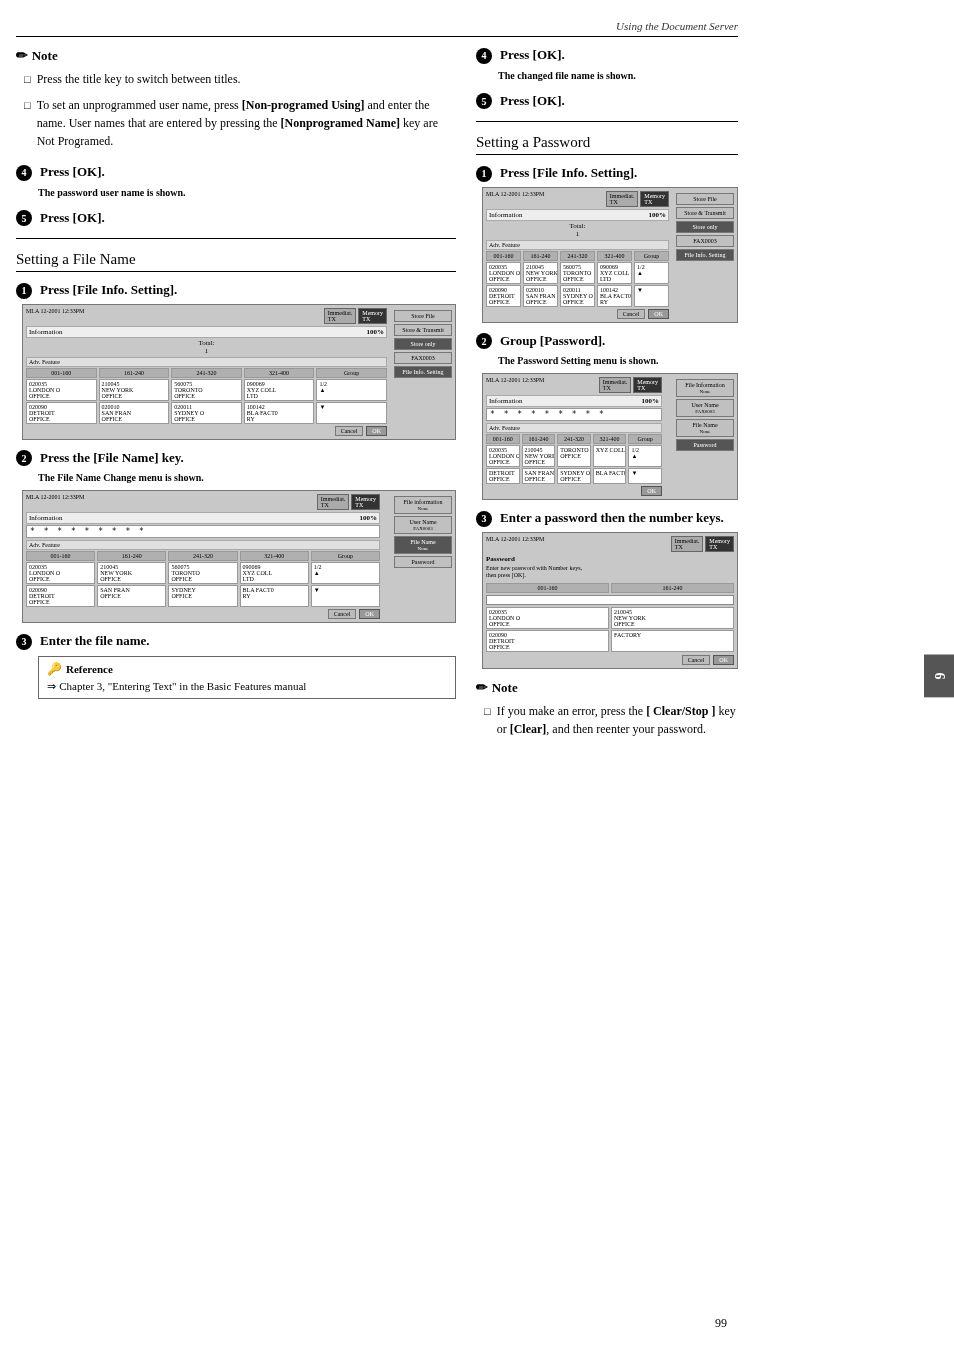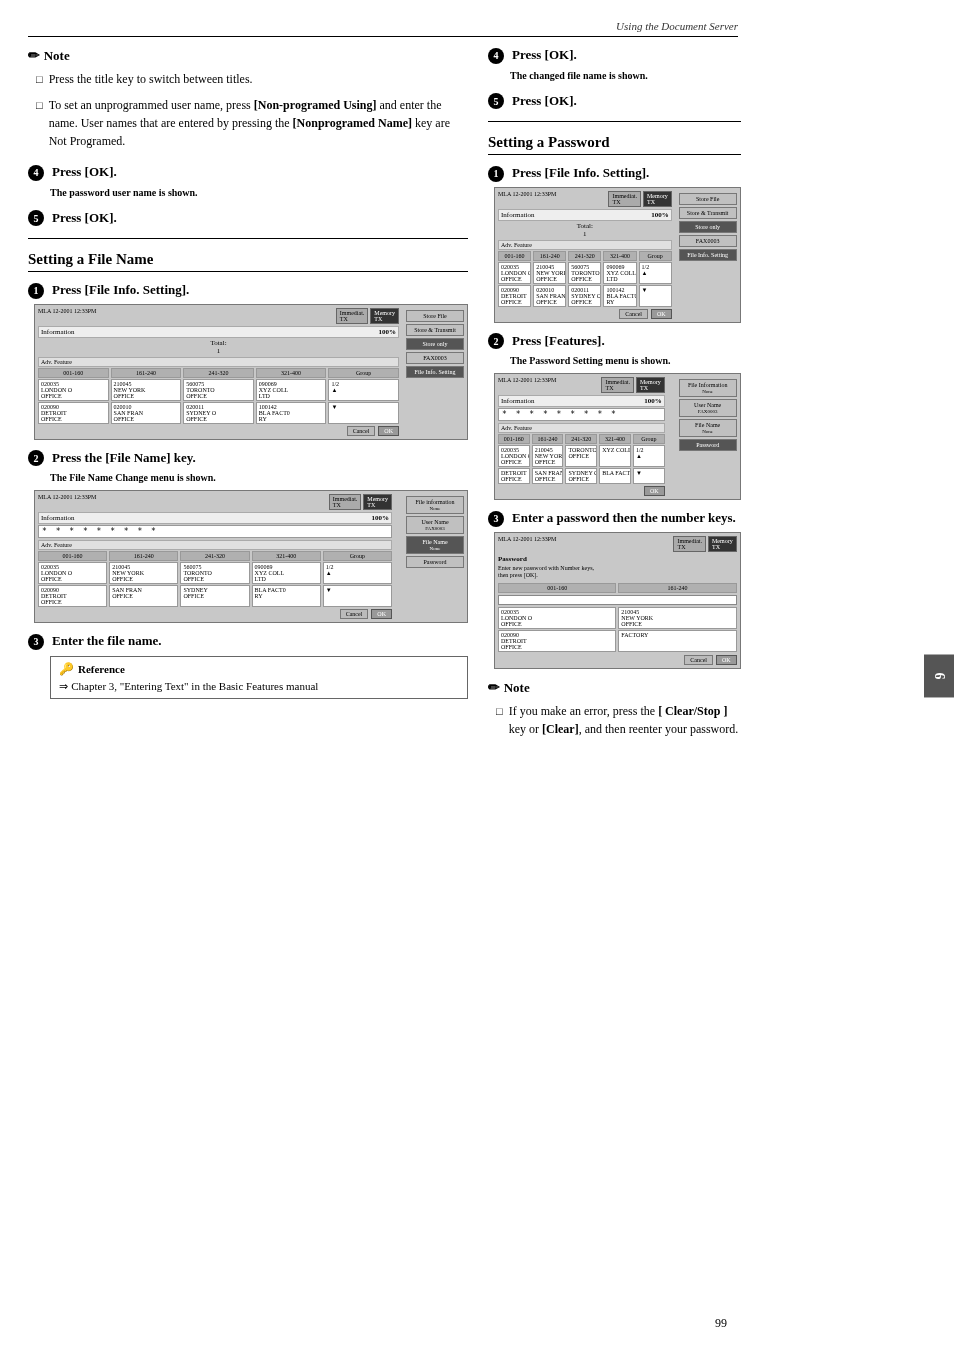--- a/index.html
+++ b/index.html
@@ -9,21 +9,21 @@
       background: #fff;
       font-family: 'Times New Roman', Times, serif;
       font-size: 13px;
       color: #000;
       position: relative;
     }
 
     .page-container {
       width: 768px;
       min-height: 1351px;
-      padding: 20px 30px 30px 28px;
+      padding: 20px 30px 30px 16px;
       position: relative;
     }
 
     
     .header-bar {
       display: flex;
       justify-content: flex-end;
       align-items: center;
       border-bottom: 1px solid #000;
       padding-bottom: 4px;
@@ -47,21 +47,21 @@
       flex-shrink: 0;
     }
 
     .right-col {
       flex: 1;
     }
 
     
     .section-heading {
       font-size: 15px;
-      font-weight: bold;
+      font-weight: normal;
       border-bottom: 1.5px solid #000;
       padding-bottom: 3px;
       margin-bottom: 10px;
     }
 
     
     .note-box {
       margin-bottom: 14px;
     }
 
@@ -561,21 +561,21 @@
             <div class="sc-side-btn dark">Store only</div>
             <div class="sc-side-btn">FAX0003</div>
             <div class="sc-side-btn dark">File Info. Setting</div>
           </div>
         </div>
       </div>
 
       <div class="step">
         <div class="step-label">
           <span class="step-circle">2</span>
-          <span class="step-text"><span class="bold">Press [Features].</span></span>
+          <span class="step-text"><span class="bold">Group [Password].</span></span>
         </div>
         <div class="step-desc">The Password Setting menu is shown.</div>
 
         <div class="screen-compact" style="padding-right:75px;">
           <div class="sc-header">
             <div style="font-size:6px;">MLA 12-2001 12:33PM</div>
             <div class="sc-buttons">
               <div class="sc-btn">Immediat.<br>TX</div>
               <div class="sc-btn sel">Memory<br>TX</div>
             </div>

